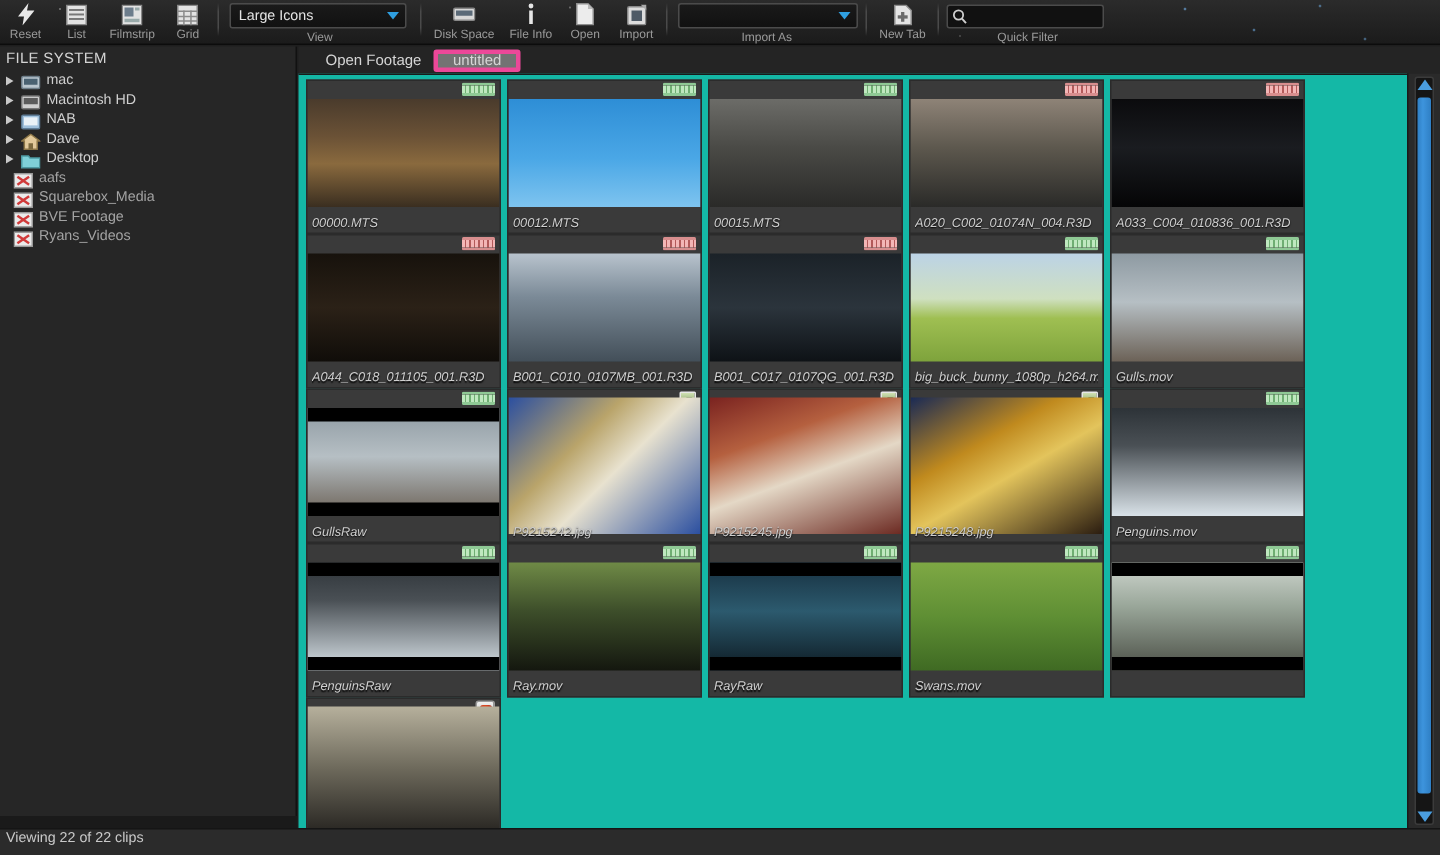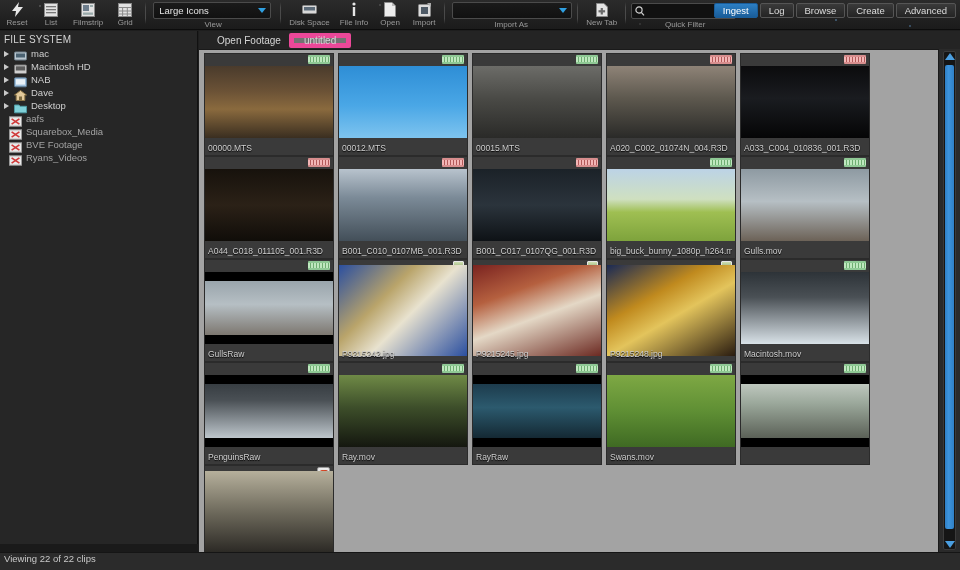--- a/index.html
+++ b/index.html
@@ -87,26 +87,26 @@
   .tree-ico { width: 13px; height: 11px; margin-right: 4px; flex: 0 0 13px; }
   .tree-label { font-size: 9.5px; color: #cfcfcf; white-space: nowrap; }
   .tree-label.dim { color: #a3a3a3; }
 
   
   .tabbar { position: absolute; left: 199px; top: 31px; right: 0; height: 18px; background: #242424; }
   .tab {
     position: absolute; top: 2px; height: 15px; display: flex; align-items: center;
     padding: 0 10px; font-size: 10px; color: #d6d6d6; cursor: pointer; border-radius: 2px;
   }
-  .tab.active { background: #737373; border: 5px solid #ec4899; }
+  .tab.active { background: #737373; border: 3px solid #ec4899; }
 
   
   .browser {
     position: absolute; left: 199px; top: 49px; right: 22px; bottom: 18px;
-    background: #a3a3a3; border-top: 1px solid #1a1a1a; overflow: hidden;
+    background: #14b8a6; border-top: 1px solid #1a1a1a; overflow: hidden; font-style: italic;
   }
   .grid { display: flex; flex-wrap: wrap; padding: 3px 0 0 5px; }
   .cell {
     width: 130px; height: 103px; margin: 0 4px 0 0; position: relative;
     background: #3a3a3a; border: 1px solid #2b2b2b;
   }
   .cellinner { position: absolute; left: 0; right: 0; top: 11px; height: 74px;
                display: flex; align-items: center; justify-content: center; overflow: hidden; }
   .thumb { width: 128px; height: 72px; position: relative; overflow: hidden; background: #000; }
   .thumb.full { width: 128px; height: 91px; }
@@ -291,27 +291,20 @@
           <svg width="10" height="11" viewBox="0 0 10 11">
               <circle cx="4" cy="4" r="3.1" fill="none" stroke="#cfcfcf" stroke-width="1.2"></circle>
               <line x1="6.3" y1="6.4" x2="9" y2="9.4" stroke="#cfcfcf" stroke-width="1.3"></line>
             </svg>
         </span>
         <span></span>
       </div>
       <span class="grouplabel">Quick Filter</span>
     </div>
 
-    <div class="modes">
-      <div class="mode active">Ingest</div>
-      <div class="mode">Log</div>
-      <div class="mode">Browse</div>
-      <div class="mode">Create</div>
-      <div class="mode">Advanced</div>
-    </div>
   </div>
 
   <div class="sidebar">
     <div class="fs-title">FILE SYSTEM</div>
     <div id="tree">
         <div class="tree-row">
           <span class="tri">
             <i></i>
           </span>
           <span class="tree-ico"><svg width="13" height="11" viewBox="0 0 13 11">
@@ -509,21 +502,21 @@
           <div class="cellinner" style="top:3px;height:94px">
             <div class="thumb full" style="background:linear-gradient(150deg,#1a2a55 0%,#c08a1e 35%,#e3c45c 55%,#2a1c10 100%),radial-gradient(circle at 44% 52%,#f2d887 0 16%,transparent 36%);background-blend-mode:normal"></div>
           </div>
           <span class="cap">P9215248.jpg</span>
         </div>
         <div class="cell">
           <span class="badge film"></span>
           <div class="cellinner">
             <div class="thumb" style="background:linear-gradient(180deg,#2d3338 0%,#4a5055 35%,#d9e2e8 100%),radial-gradient(ellipse at 30% 62%,#14181b 0 8%,transparent 18%),radial-gradient(ellipse at 62% 58%,#14181b 0 8%,transparent 18%);background-blend-mode:normal"></div>
           </div>
-          <span class="cap">Macintosh.mov</span>
+          <span class="cap">Penguins.mov</span>
         </div>
         <div class="cell">
           <span class="badge film"></span>
           <div class="cellinner">
             <div class="thumb" style="background:linear-gradient(180deg,#2d3338 0%,#4a5055 35%,#d9e2e8 100%),radial-gradient(ellipse at 40% 60%,#14181b 0 9%,transparent 20%),radial-gradient(ellipse at 70% 56%,#14181b 0 8%,transparent 18%);background-blend-mode:normal">
               <div class="lbx t"></div>
               <div class="lbx b"></div>
             </div>
           </div>
           <span class="cap">PenguinsRaw</span>

